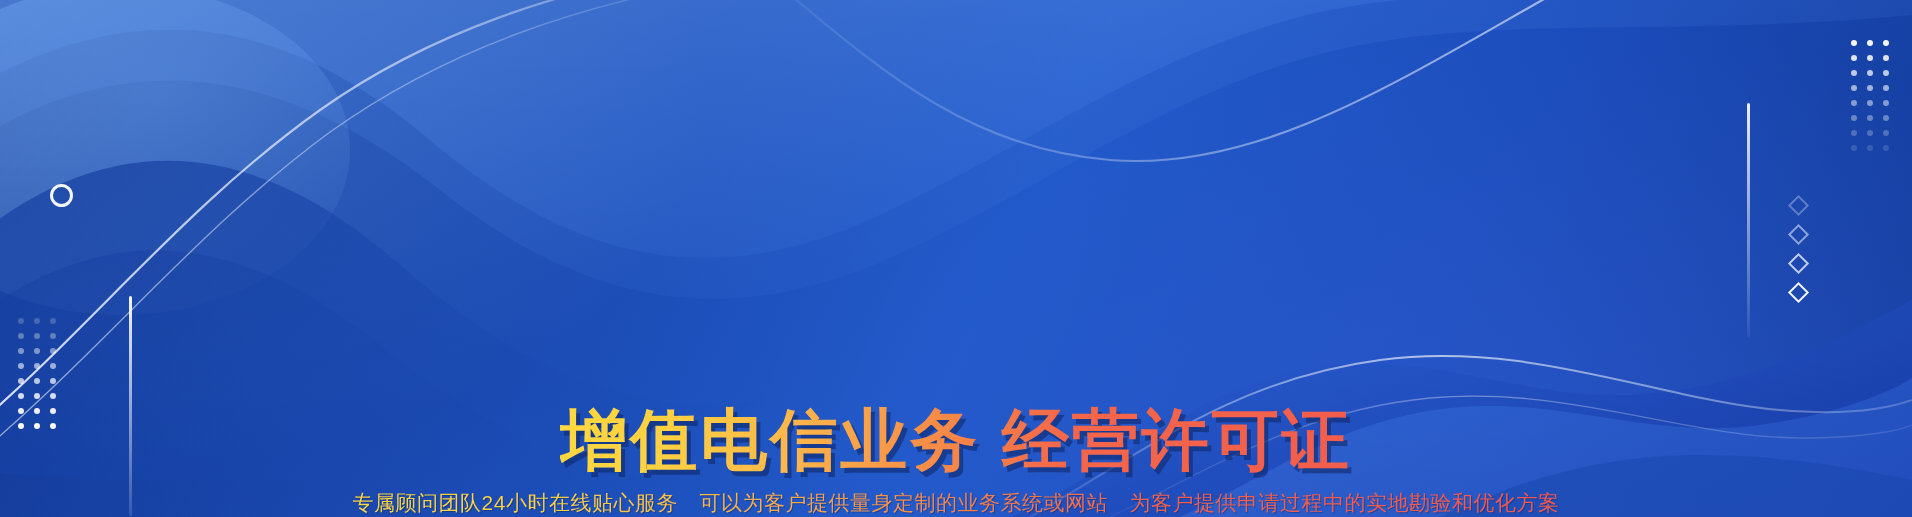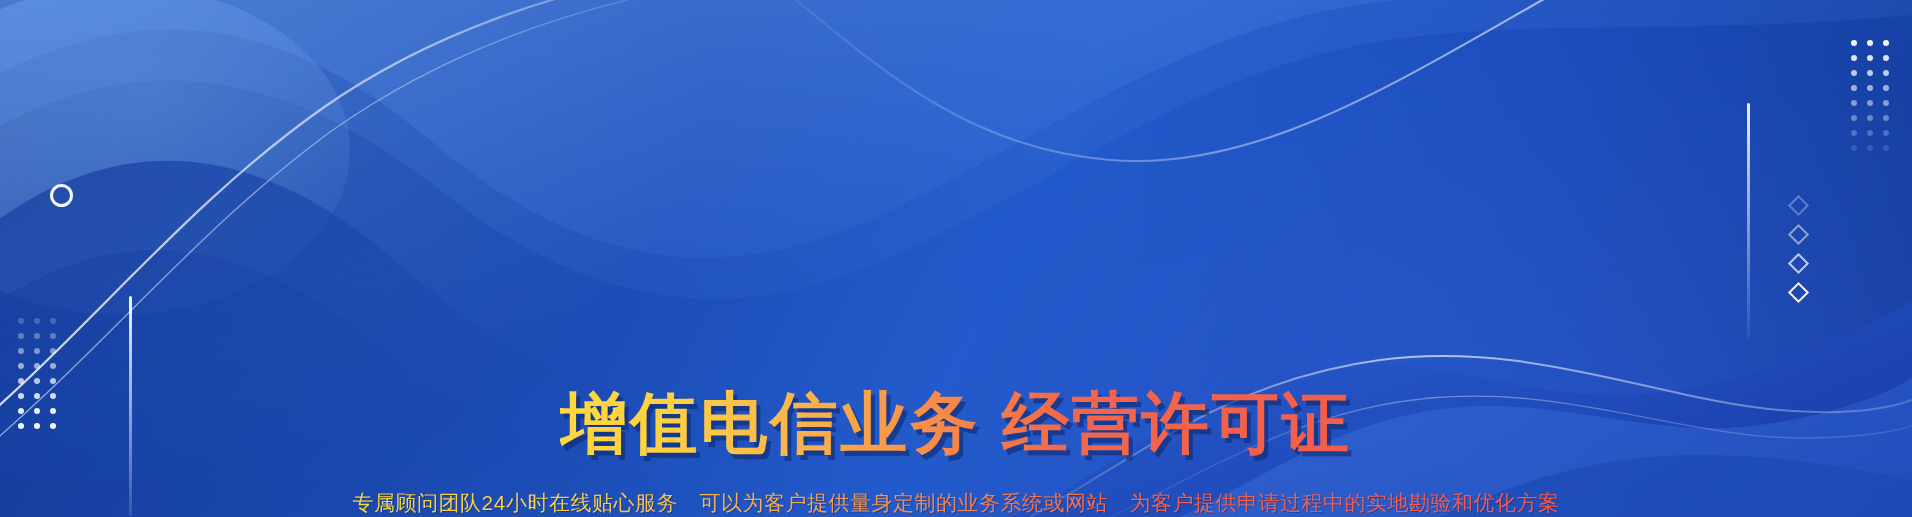--- a/index.html
+++ b/index.html
@@ -106,21 +106,21 @@
     white-space: pre;
     background-image: linear-gradient(96deg,
       #FFD83F 0%, #FFD041 14%, #FBB54A 30%, #F78A47 48%, #F4664A 64%, #F35D4C 100%);
     -webkit-background-clip: text;
     background-clip: text;
     color: transparent;
     -webkit-text-fill-color: transparent;
     filter: drop-shadow(4px 5px 0 rgba(12,36,98,0.55));
   }
   .subtitle {
-    margin-top: 29px;
+    margin-top: 12px;
     font-size: 21px;
     font-weight: 500;
     letter-spacing: 0.5px;
     white-space: pre;
     background-image: linear-gradient(95deg,
       #FFD83F 0%, #FFD041 18%, #FBA94B 36%, #F67E4A 52%, #F4604C 68%, #F3584E 100%);
     -webkit-background-clip: text;
     background-clip: text;
     color: transparent;
     -webkit-text-fill-color: transparent;

